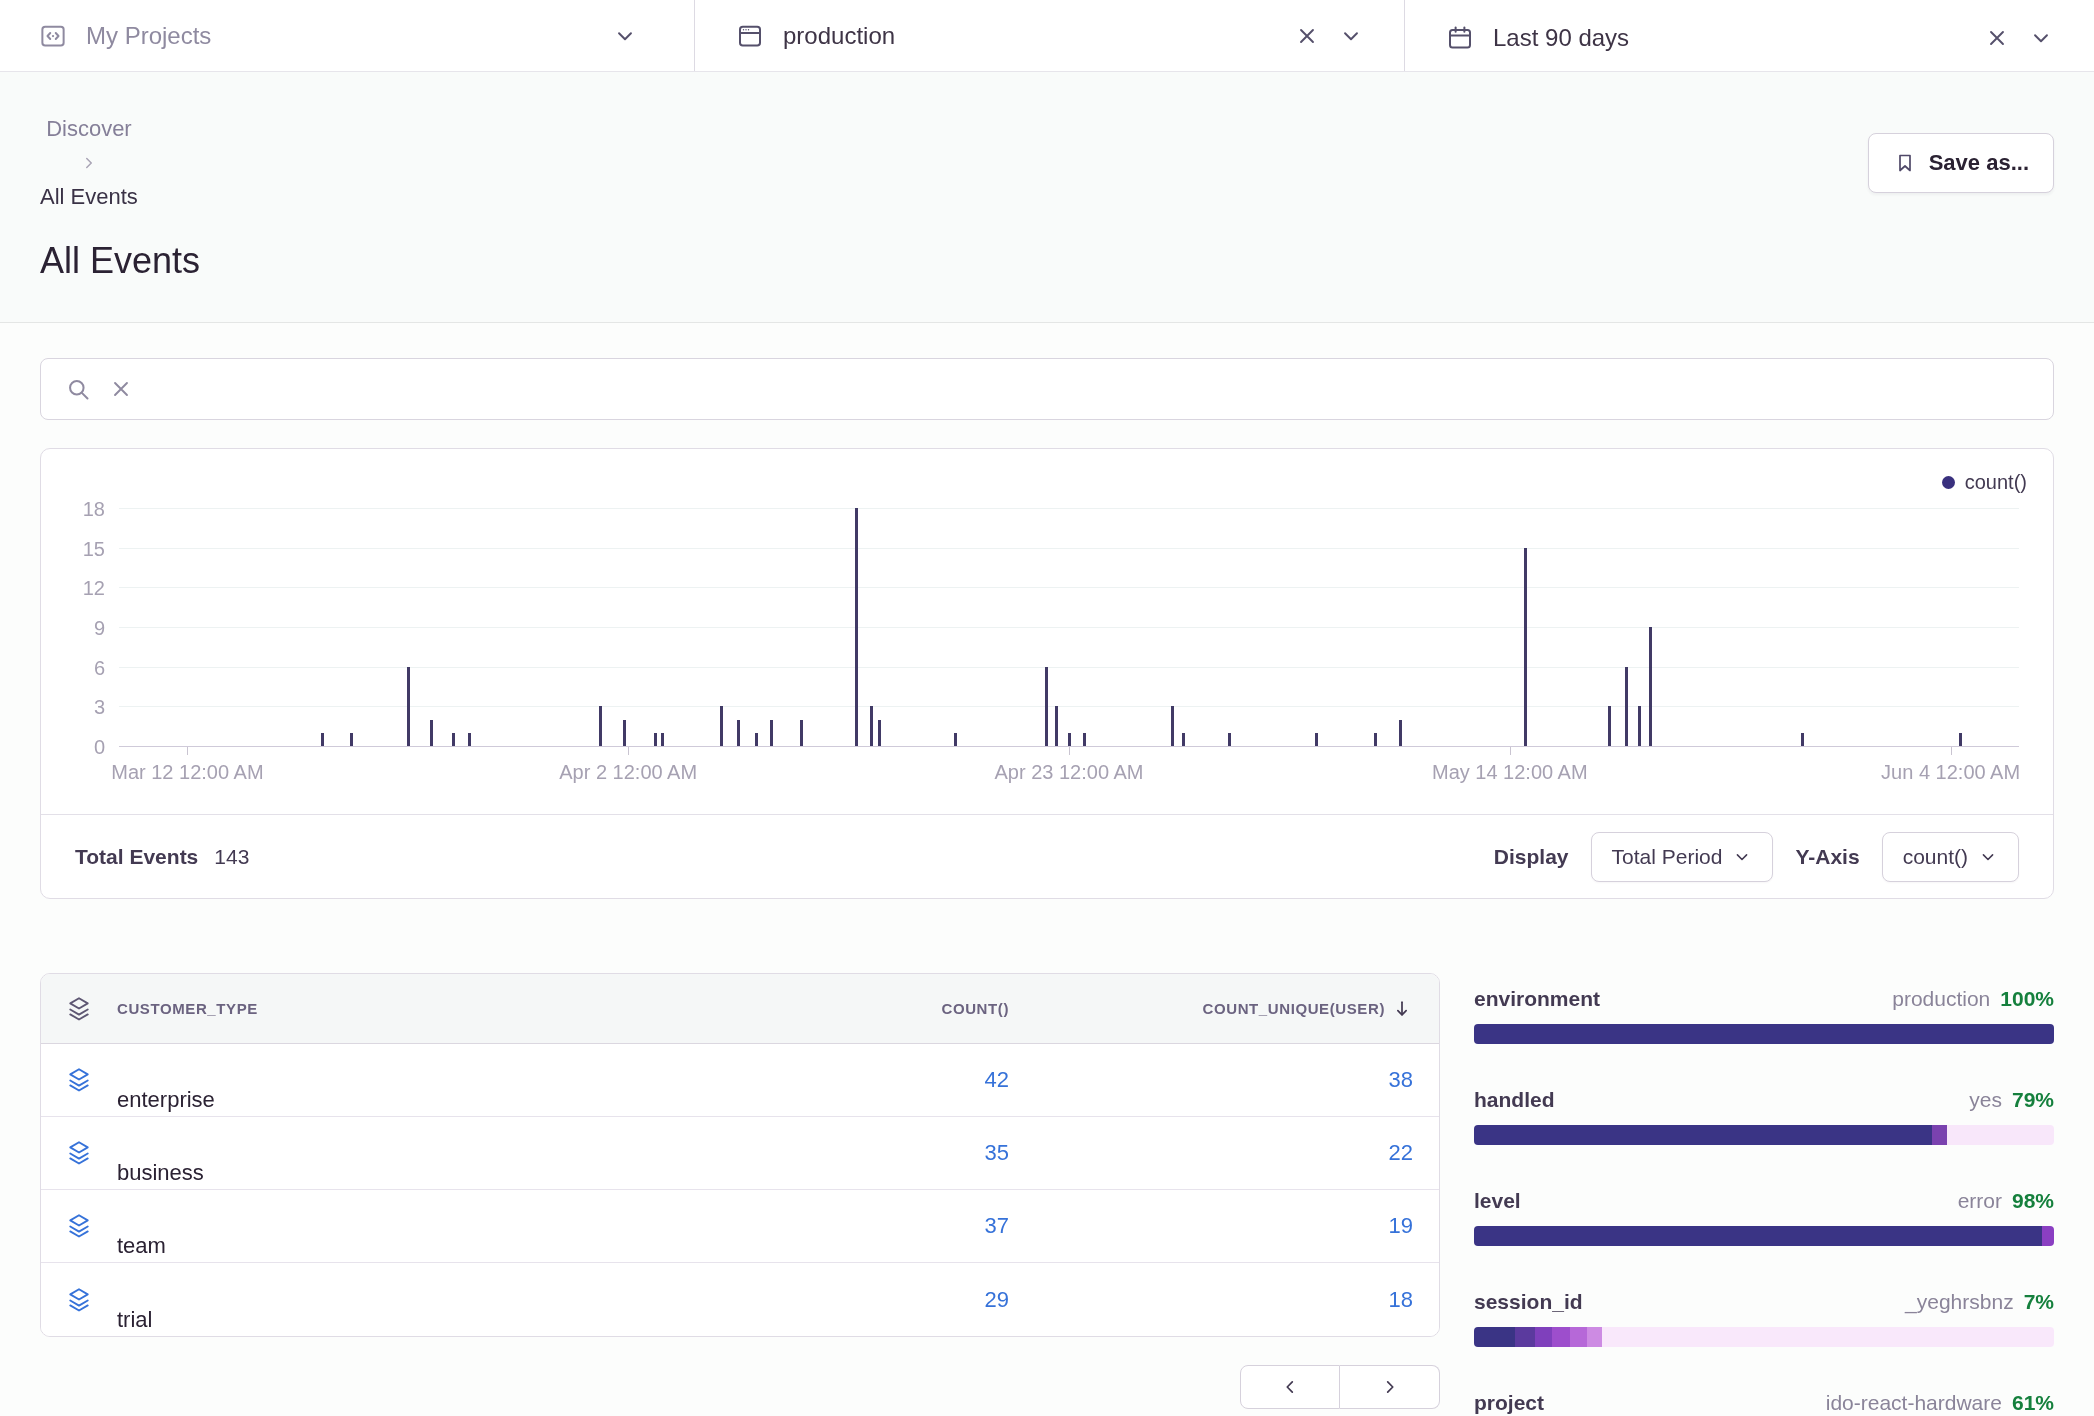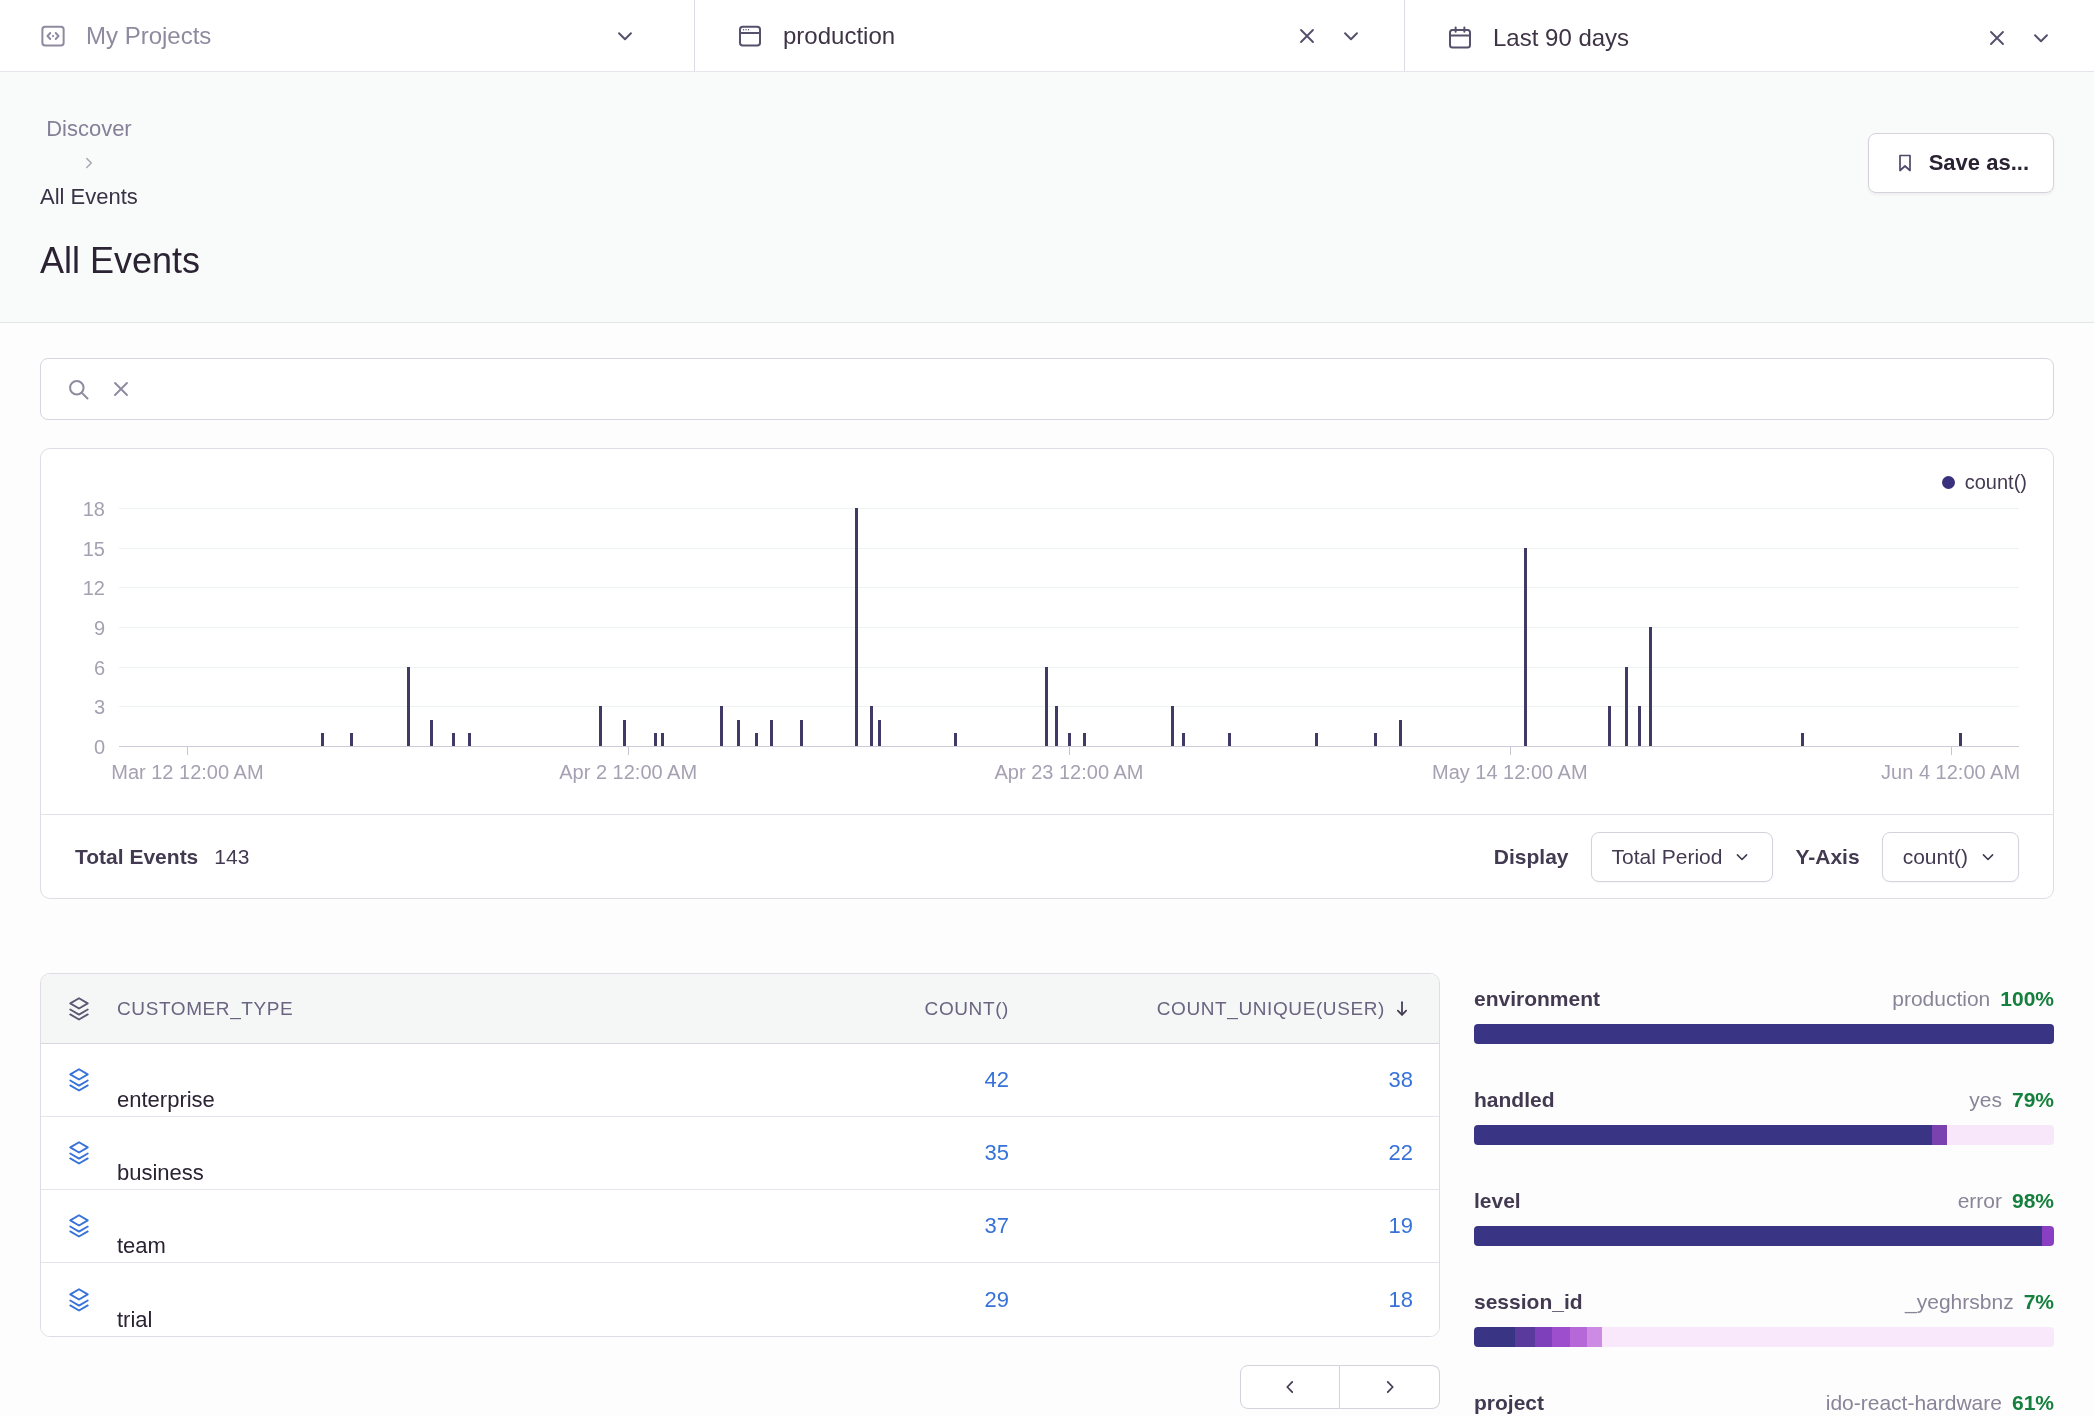--- a/index.html
+++ b/index.html
@@ -75,21 +75,21 @@
   .main-col { width:1400px; }
   .side-col { width:580px; }
 
   .results-row { display:flex; align-items:center; justify-content:space-between; height:30px; }
   .section-heading { font-size:23px; font-weight:700; color:#2B2233; }
   .table-actions { display:flex; align-items:center; gap:34px; }
   .action-link { display:flex; align-items:center; gap:10px; font-size:21px; color:#554E6B; cursor:pointer; }
 
   .results-table { margin-top:30px; background:#fff; border:1px solid #E0DCE5; border-radius:10px; overflow:hidden; }
   .thead { display:flex; align-items:center; height:70px; background:#F5F7F7; border-bottom:1px solid #DBD7E0; }
-  .th { font-size:19px; font-weight:400; letter-spacing:0.6px; color:#6B6380; }
+  .th { font-size:15px; font-weight:700; letter-spacing:0.6px; color:#6B6380; }
   .col-icon { width:76px; display:flex; justify-content:center; }
   .col-name { flex:1; }
   .col-count { width:280px; text-align:right; }
   .col-unique { width:430px; padding-right:26px; display:flex; align-items:center; justify-content:flex-end; gap:6px; }
   .trow { display:flex; align-items:center; height:73px; border-bottom:1px solid #E7E3EC; background:#fff; }
   .trow:last-child { border-bottom:none; }
   .td-name { flex:1; font-size:22px; color:#2B2233;margin-top:40px; }
   .num { font-size:22px; color:#3672D9; cursor:pointer; }
   .td-count { width:280px; text-align:right; }
   .td-unique { width:430px; padding-right:26px; text-align:right; }

